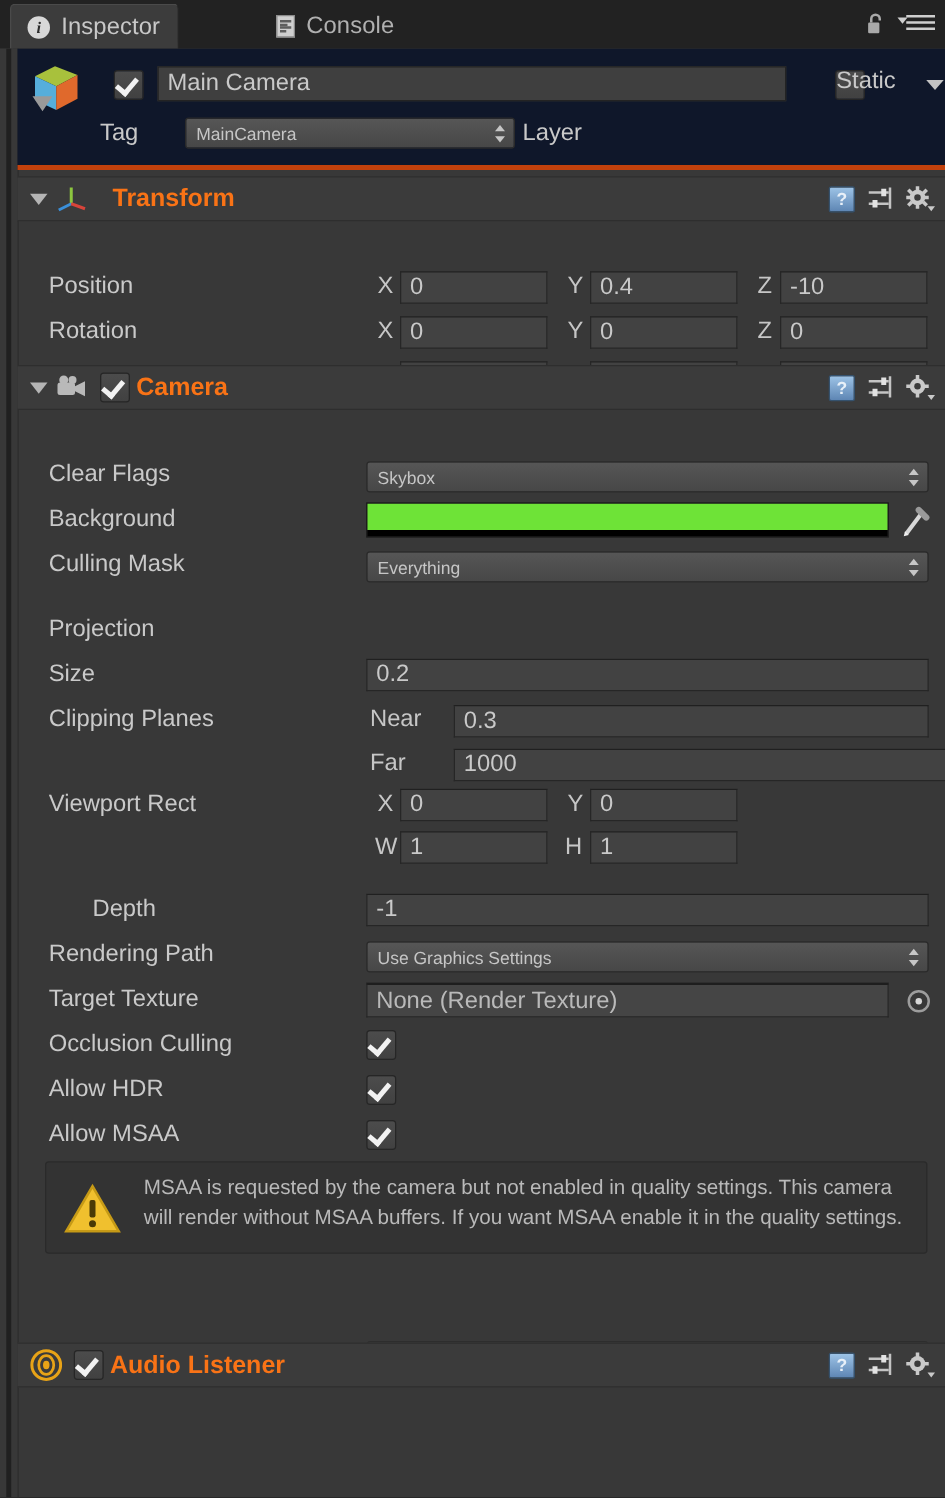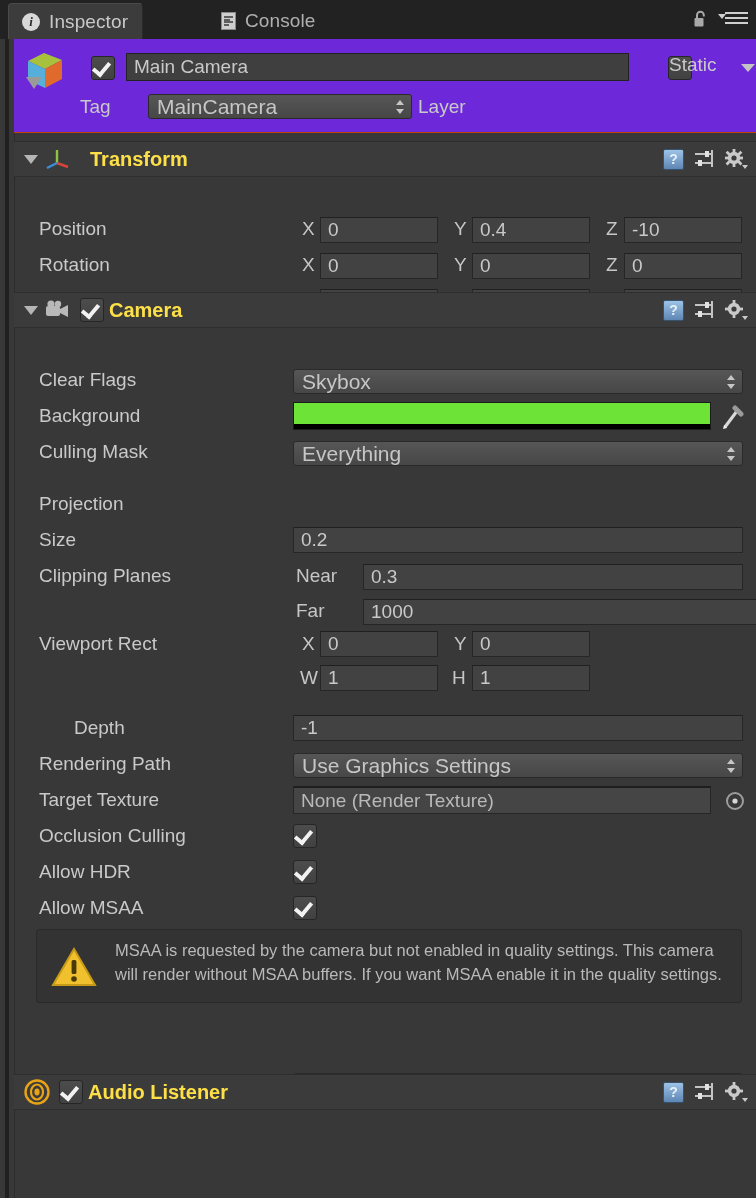--- a/index.html
+++ b/index.html
@@ -133,22 +133,22 @@
     width: 4px;
     background: #202020;
   }
 
   
   .objheader {
     position: absolute;
     left: 14px; top: 0;
     right: 0;
     height: 93px;
-    background: #6d28d9;
-    border-bottom: 1px solid #c2410c;
+    background: #0f172a;
+    border-bottom: 4px solid #c2410c;
   }
   .prefab-cube {
     position: absolute;
     left: 8px; top: 10px;
     width: 48px; height: 44px;
   }
   .name-check {
     position: absolute;
     left: 77px; top: 17px;
   }
@@ -200,21 +200,21 @@
   
   .popup {
     position: absolute;
     box-sizing: border-box;
     background: linear-gradient(#565656, #474747);
     border: 1px solid #2a2a2a;
     border-radius: 3px;
     height: 25px;
     display: flex; align-items: center;
     padding-left: 8px;
-    font-size: 21px;
+    font-size: 14px;
     color: #c6c6c6;
     overflow: hidden;
   }
   .popup .updown {
     position: absolute;
     right: 7px; top: 5px;
     width: 8px; height: 14px;
   }
   .popup .updown i {
     position: absolute; left: 0;
@@ -241,21 +241,21 @@
     margin-left: 10px;
     width: 0; height: 0;
     border-left: 7px solid transparent;
     border-right: 7px solid transparent;
     border-top: 9px solid #b5b5b5;
     flex: 0 0 auto;
   }
   .comp-title {
     font-size: 20px;
     font-weight: bold;
-    color: #fde047;
+    color: #f97316;
     margin-left: 8px;
   }
   .comp-icons {
     position: absolute;
     right: 8px; top: 6px;
     display: flex; align-items: center; gap: 9px;
   }
   .icon-help {
     width: 21px; height: 21px;
     background: linear-gradient(#9dc3e6, #5e86b4);

